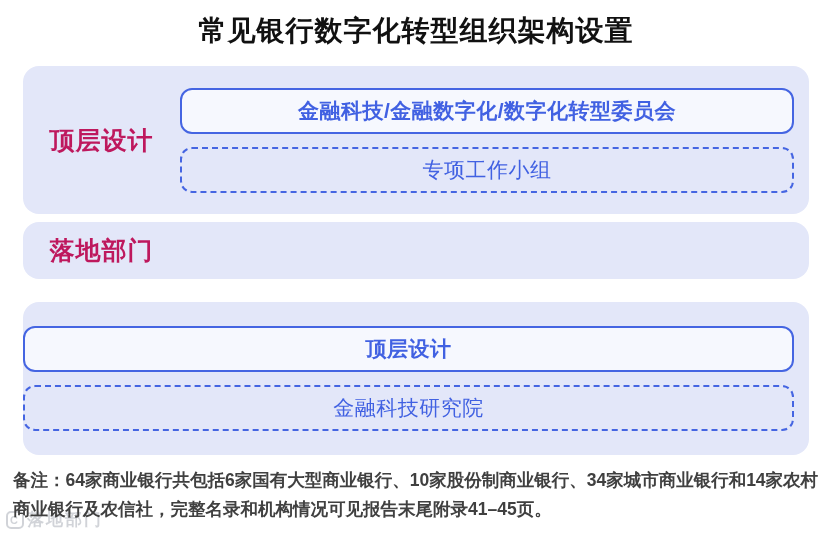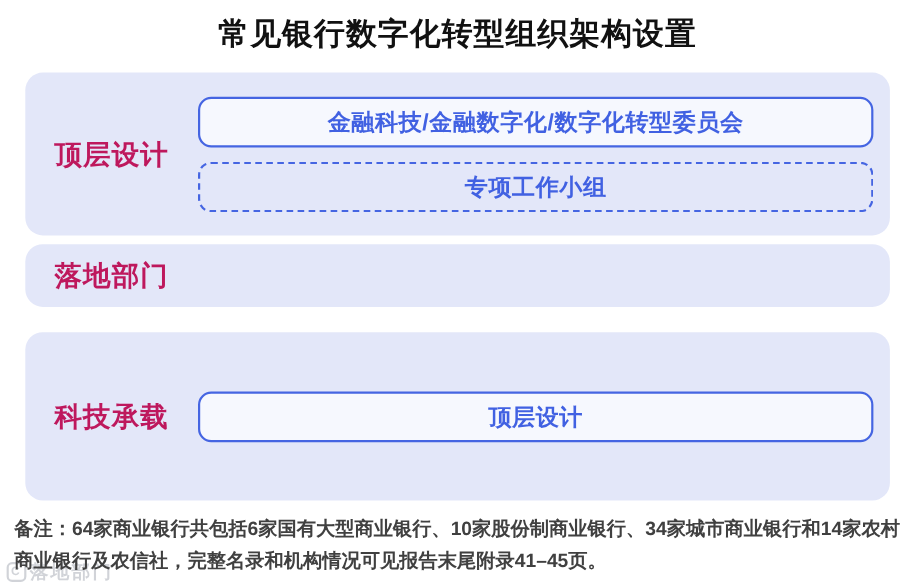--- a/index.html
+++ b/index.html
@@ -37,21 +37,20 @@
     display: flex; flex-direction: column; gap: 13px;
   }
   .box-row { display: flex; gap: 14px; }
   .org-box {
     flex: 1; height: 46px;
     border-radius: 12px;
     display: flex; align-items: center; justify-content: center;
     font-size: 21px; color: #4161E2;
     box-sizing: border-box;
     letter-spacing: 0.5px;
-    font-weight: bold;
   }
   .org-box.solid {
     background: #F6F8FE;
     border: 2.5px solid #4565E2;
   }
   .org-box.dashed {
     background: transparent;
     border: 2.5px dashed #4565E2;
   }
   .org-box.bold { font-weight: 700; }
@@ -91,24 +90,26 @@
       <div class="org-box dashed">专项工作小组</div>
     </div>
   </div>
 </div>
 
 <div class="section section-2">
   <div class="section-label">落地部门</div>
 </div>
 
 <div class="section section-3">
-  <div class="section-label">科技承载</div>
   <div class="section-content">
     <div class="box-row">
       <div class="org-box solid bold">顶层设计</div>
+    </div>
+    <div class="box-row">
+      <div class="org-box dashed">金融科技研究院</div>
     </div>
   </div>
 </div>
 
 <div class="note">备注：64家商业银行共包括6家国有大型商业银行、10家股份制商业银行、34家城市商业银行和14家农村商业银行及农信社，完整名录和机构情况可见报告末尾附录41–45页。</div>
 
 <div class="watermark">
   <span class="wm-logo">C</span>
   <span>落地部门</span>
 </div>

